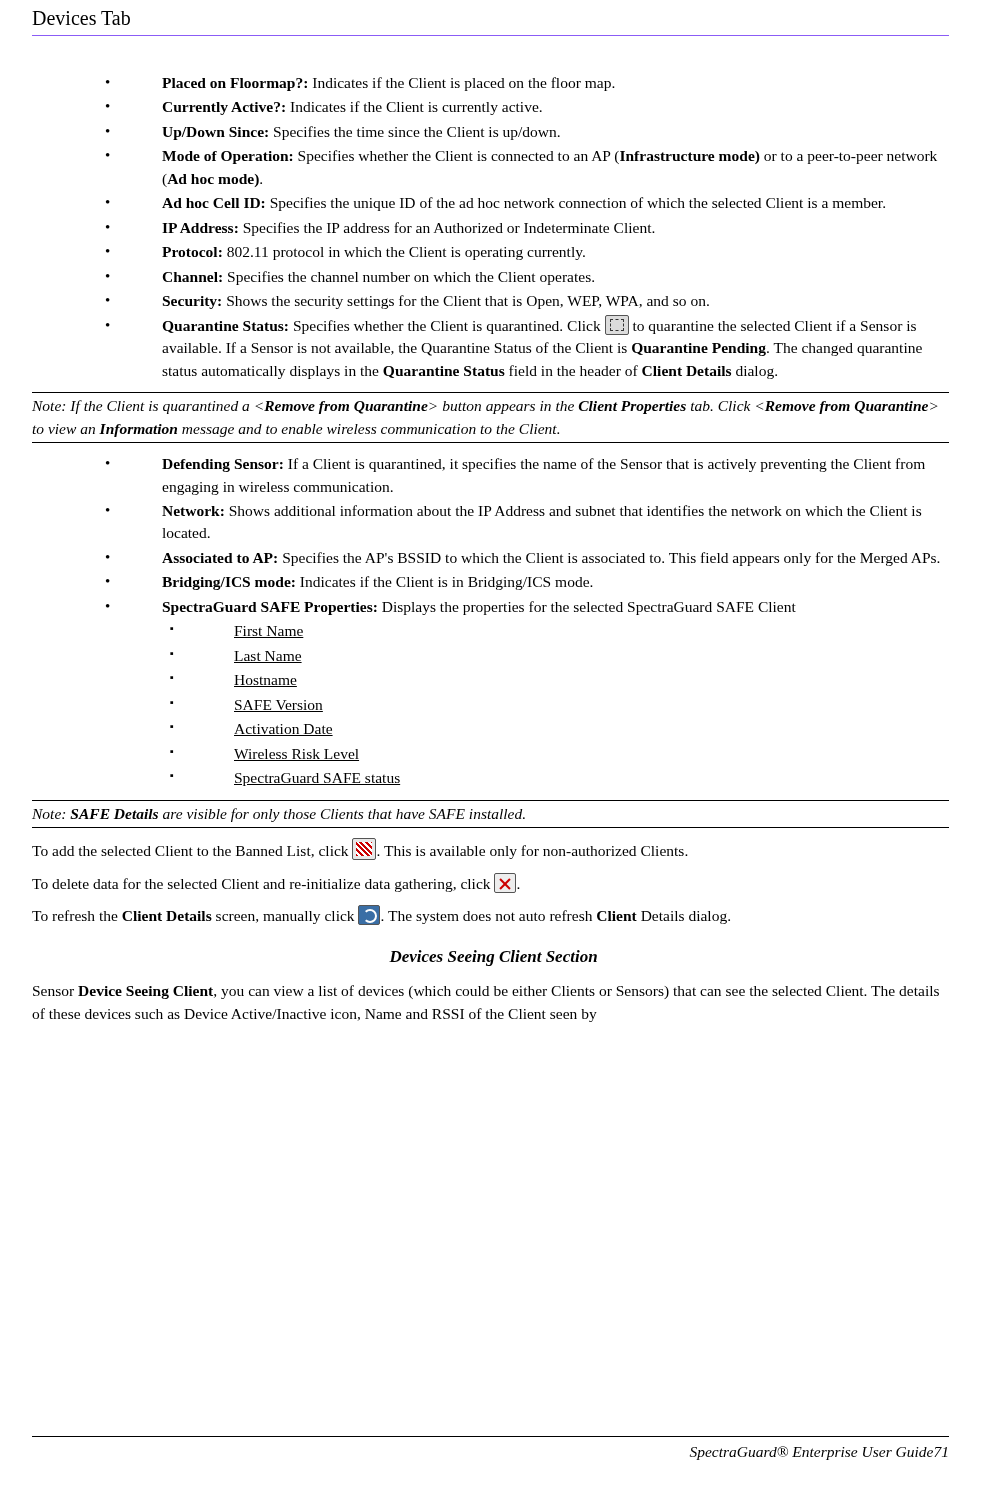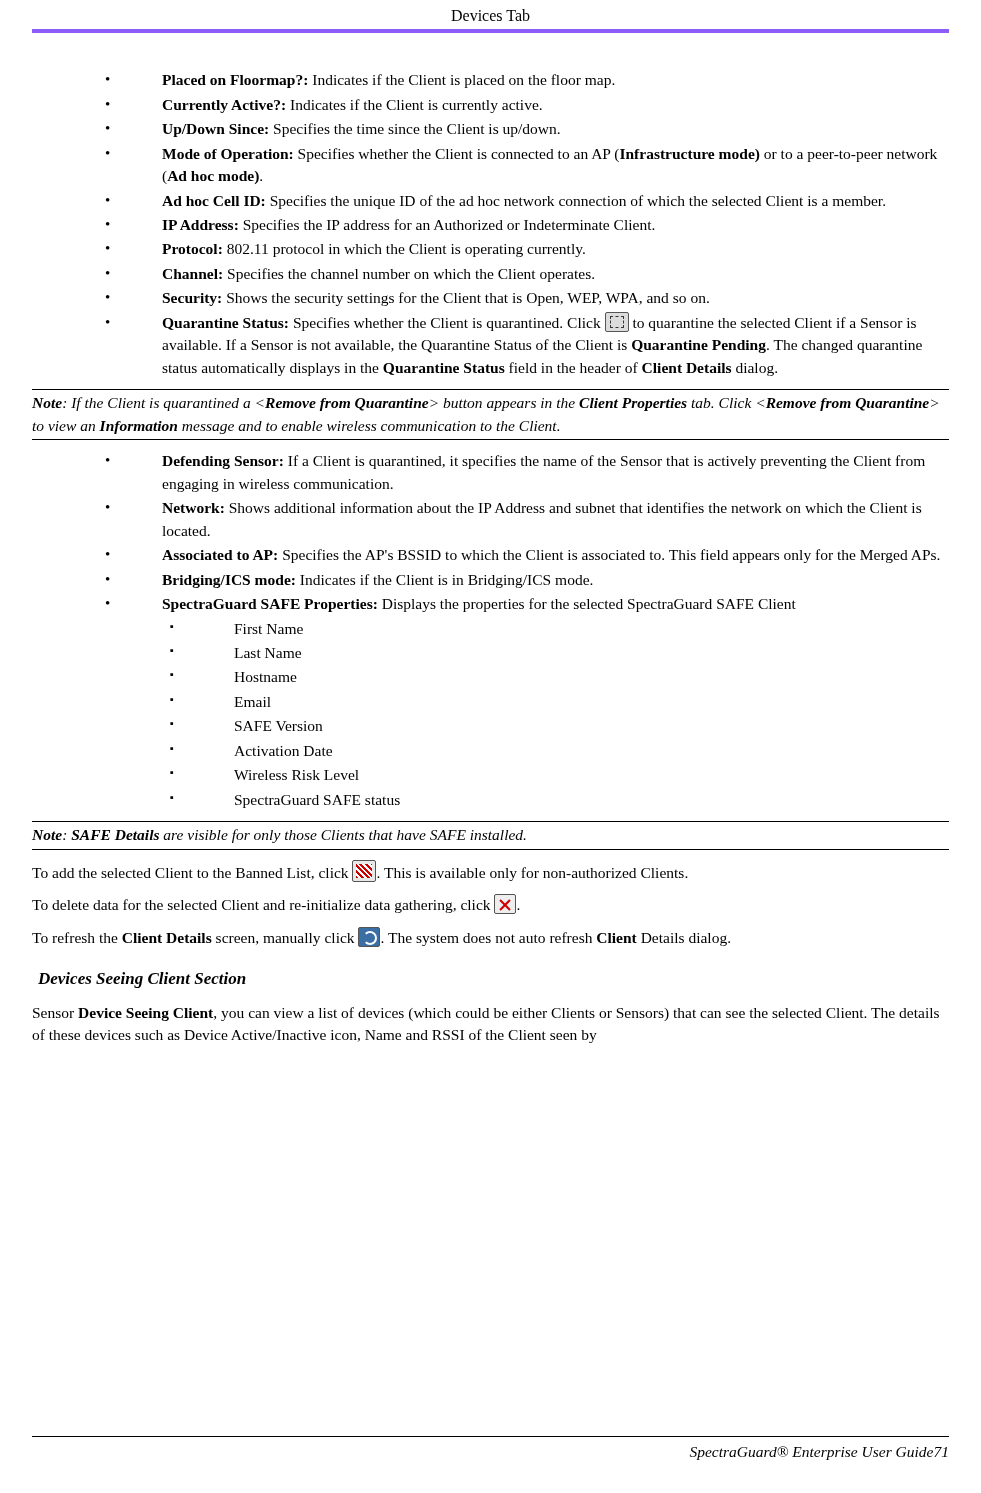--- a/index.html
+++ b/index.html
@@ -13,25 +13,24 @@
     background: #fff;
   }
   .page {
     width: 981px;
     min-height: 1493px;
     box-sizing: border-box;
     padding: 0 32px 0 32px;
     position: relative;
   }
   .top-header {
-    text-align: center;
-    font-size: 16px;
+    font-size: 20px;
     padding-top: 4px;
     padding-bottom: 2px;
-    border-bottom: 4px solid #8b5cf6;
+    border-bottom: 1px solid #8b5cf6;
     margin-bottom: 36px;
   }
   ul.b1 {
     list-style: none;
     padding: 0;
     margin: 0 0 0 0;
   }
   ul.b1 > li {
     position: relative;
     padding-left: 130px;
@@ -46,52 +45,54 @@
   }
   ul.b2 {
     list-style: none;
     padding: 0;
     margin: 0;
   }
   ul.b2 > li {
     position: relative;
     padding-left: 72px;
     margin: 2px 0;
+    text-decoration: underline;
   }
   ul.b2 > li::before {
     content: "▪";
     position: absolute;
     left: 8px;
     top: 1px;
     font-size: 11px;
   }
   .note-block {
     border-top: 1.3px solid #000;
     border-bottom: 1.3px solid #000;
     margin: 10px 0;
     padding: 2px 0;
     font-style: italic;
   }
   .note-block .nb-lead {
-    font-weight: bold;
+    font-weight: normal;
     font-style: italic;
     margin-top: 16px;
   }
   .note-block .nb-strong {
     font-weight: bold;
     font-style: italic;
   }
   .para {
     margin: 10px 0;
   }
   .section-h {
     font-weight: bold;
     font-style: italic;
     font-size: 17px;
     margin: 18px 0 10px 6px;
+    text-align: center;
   }
   .inline-icon {
     display: inline-block;
     width: 22px;
     height: 18px;
     vertical-align: -4px;
     background: #dcdcdc;
     border: 1px solid #555;
     border-radius: 2px;
     position: relative;
@@ -187,21 +188,20 @@
     <li><b>Defending Sensor:</b><span> If a Client is quarantined, it specifies the name of the Sensor that is actively preventing the Client from engaging in wireless communication.</span></li>
     <li><b>Network:</b><span> Shows additional information about the IP Address and subnet that identifies the network on which the Client is located.</span></li>
     <li><b>Associated to AP:</b><span> Specifies the AP's BSSID to which the Client is associated to. This field appears only for the Merged APs.</span></li>
     <li><b>Bridging/ICS mode:</b><span> Indicates if the Client is in Bridging/ICS mode.</span></li>
     <li>
       <b>SpectraGuard SAFE Properties:</b><span> Displays the properties for the selected SpectraGuard SAFE Client</span>
       <ul class="b2">
         <li><span>First Name</span></li>
         <li><span>Last Name</span></li>
         <li><span>Hostname</span></li>
-        <li><span>Email</span></li>
         <li><span>SAFE Version</span></li>
         <li><span>Activation Date</span></li>
         <li><span>Wireless Risk Level</span></li>
         <li><span>SpectraGuard SAFE status</span></li>
       </ul>
     </li>
   </ul>
 
   <div class="note-block">
     <span class="nb-lead">Note</span><span>: </span><span class="nb-strong">SAFE Details</span><span> are visible for only those Clients that have SAFE installed.</span>

